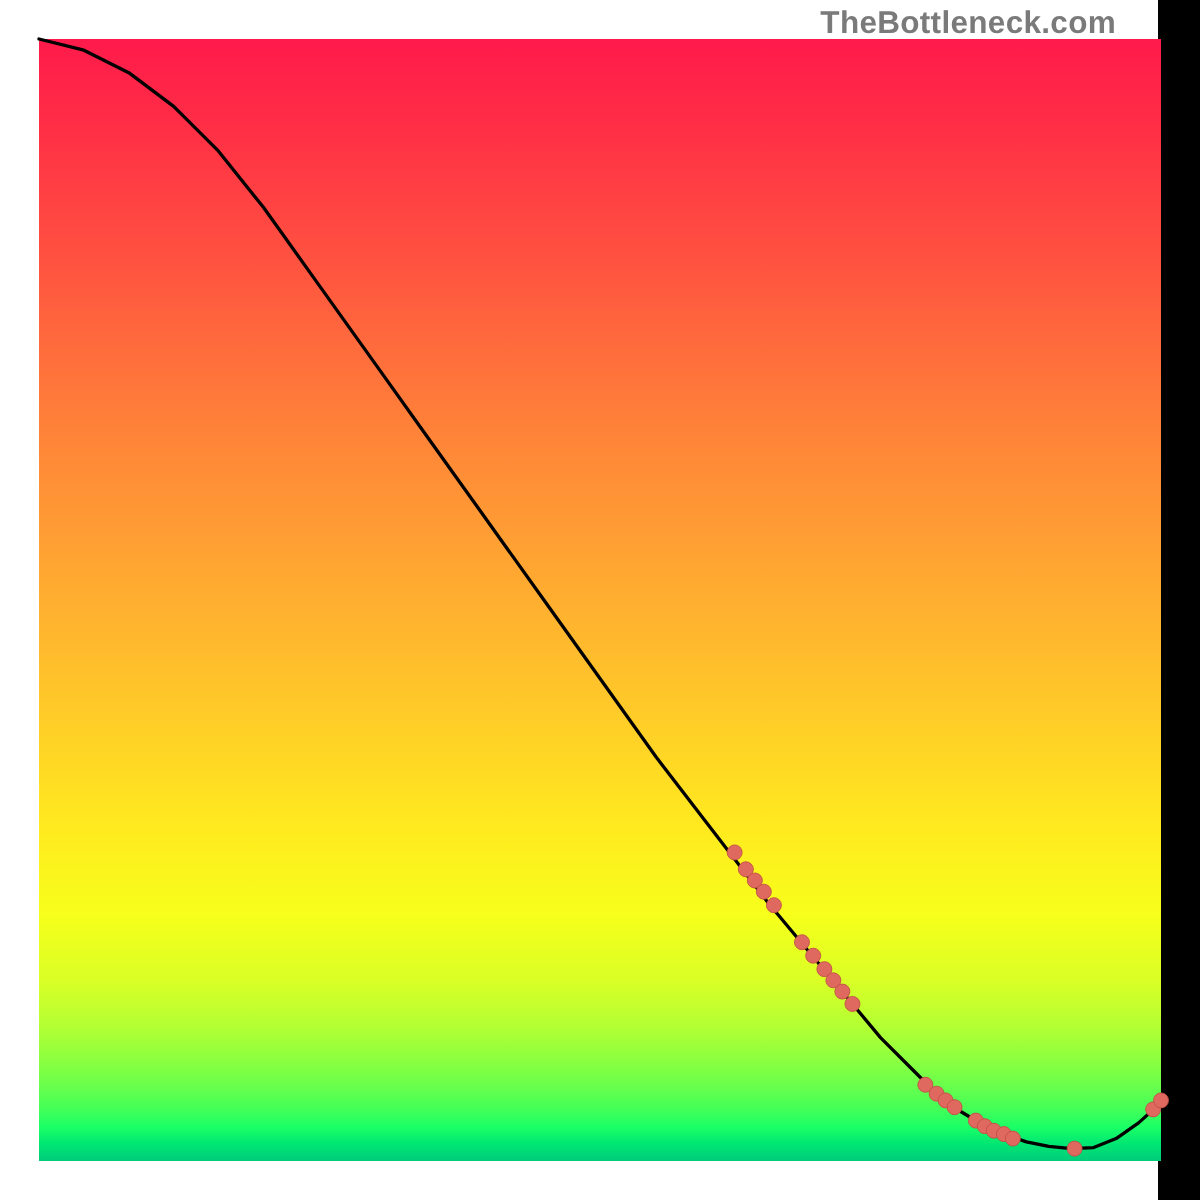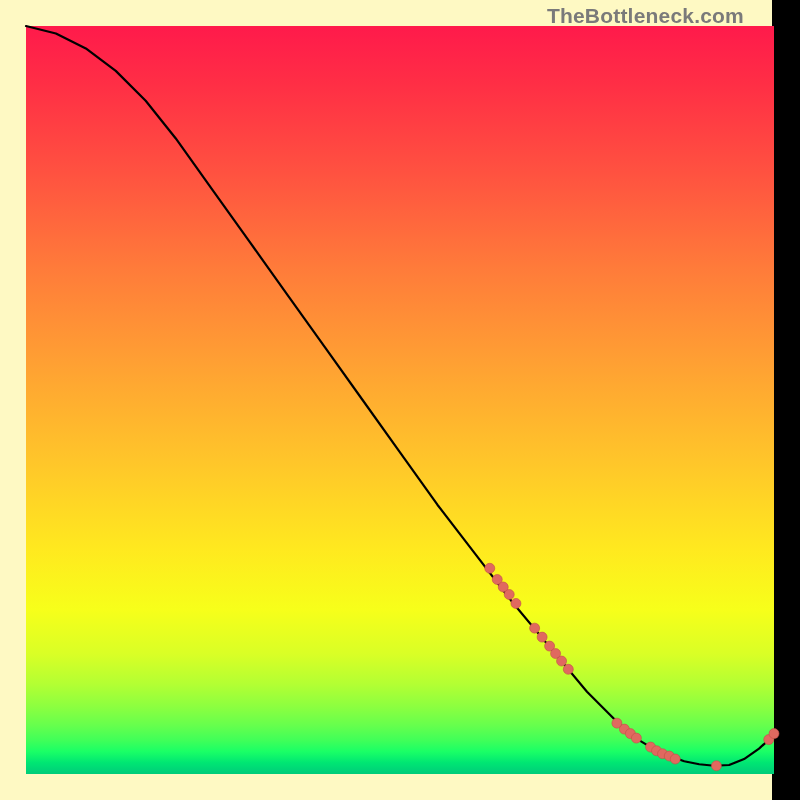--- a/index.html
+++ b/index.html
@@ -8,21 +8,21 @@
     width: 800px;
     height: 800px;
     background: #000;
     overflow: hidden;
     font-family: Arial, Helvetica, sans-serif;
   }
   .stage {
     position: relative;
     width: 772px;
     height: 800px;
-    background: #fef9c3;
+    background: #ffffff;
   }
   .plot {
     position: absolute;
     left: 26px;
     top: 26px;
     width: 748px;
     height: 748px;
     
     background: linear-gradient(
       to bottom,

